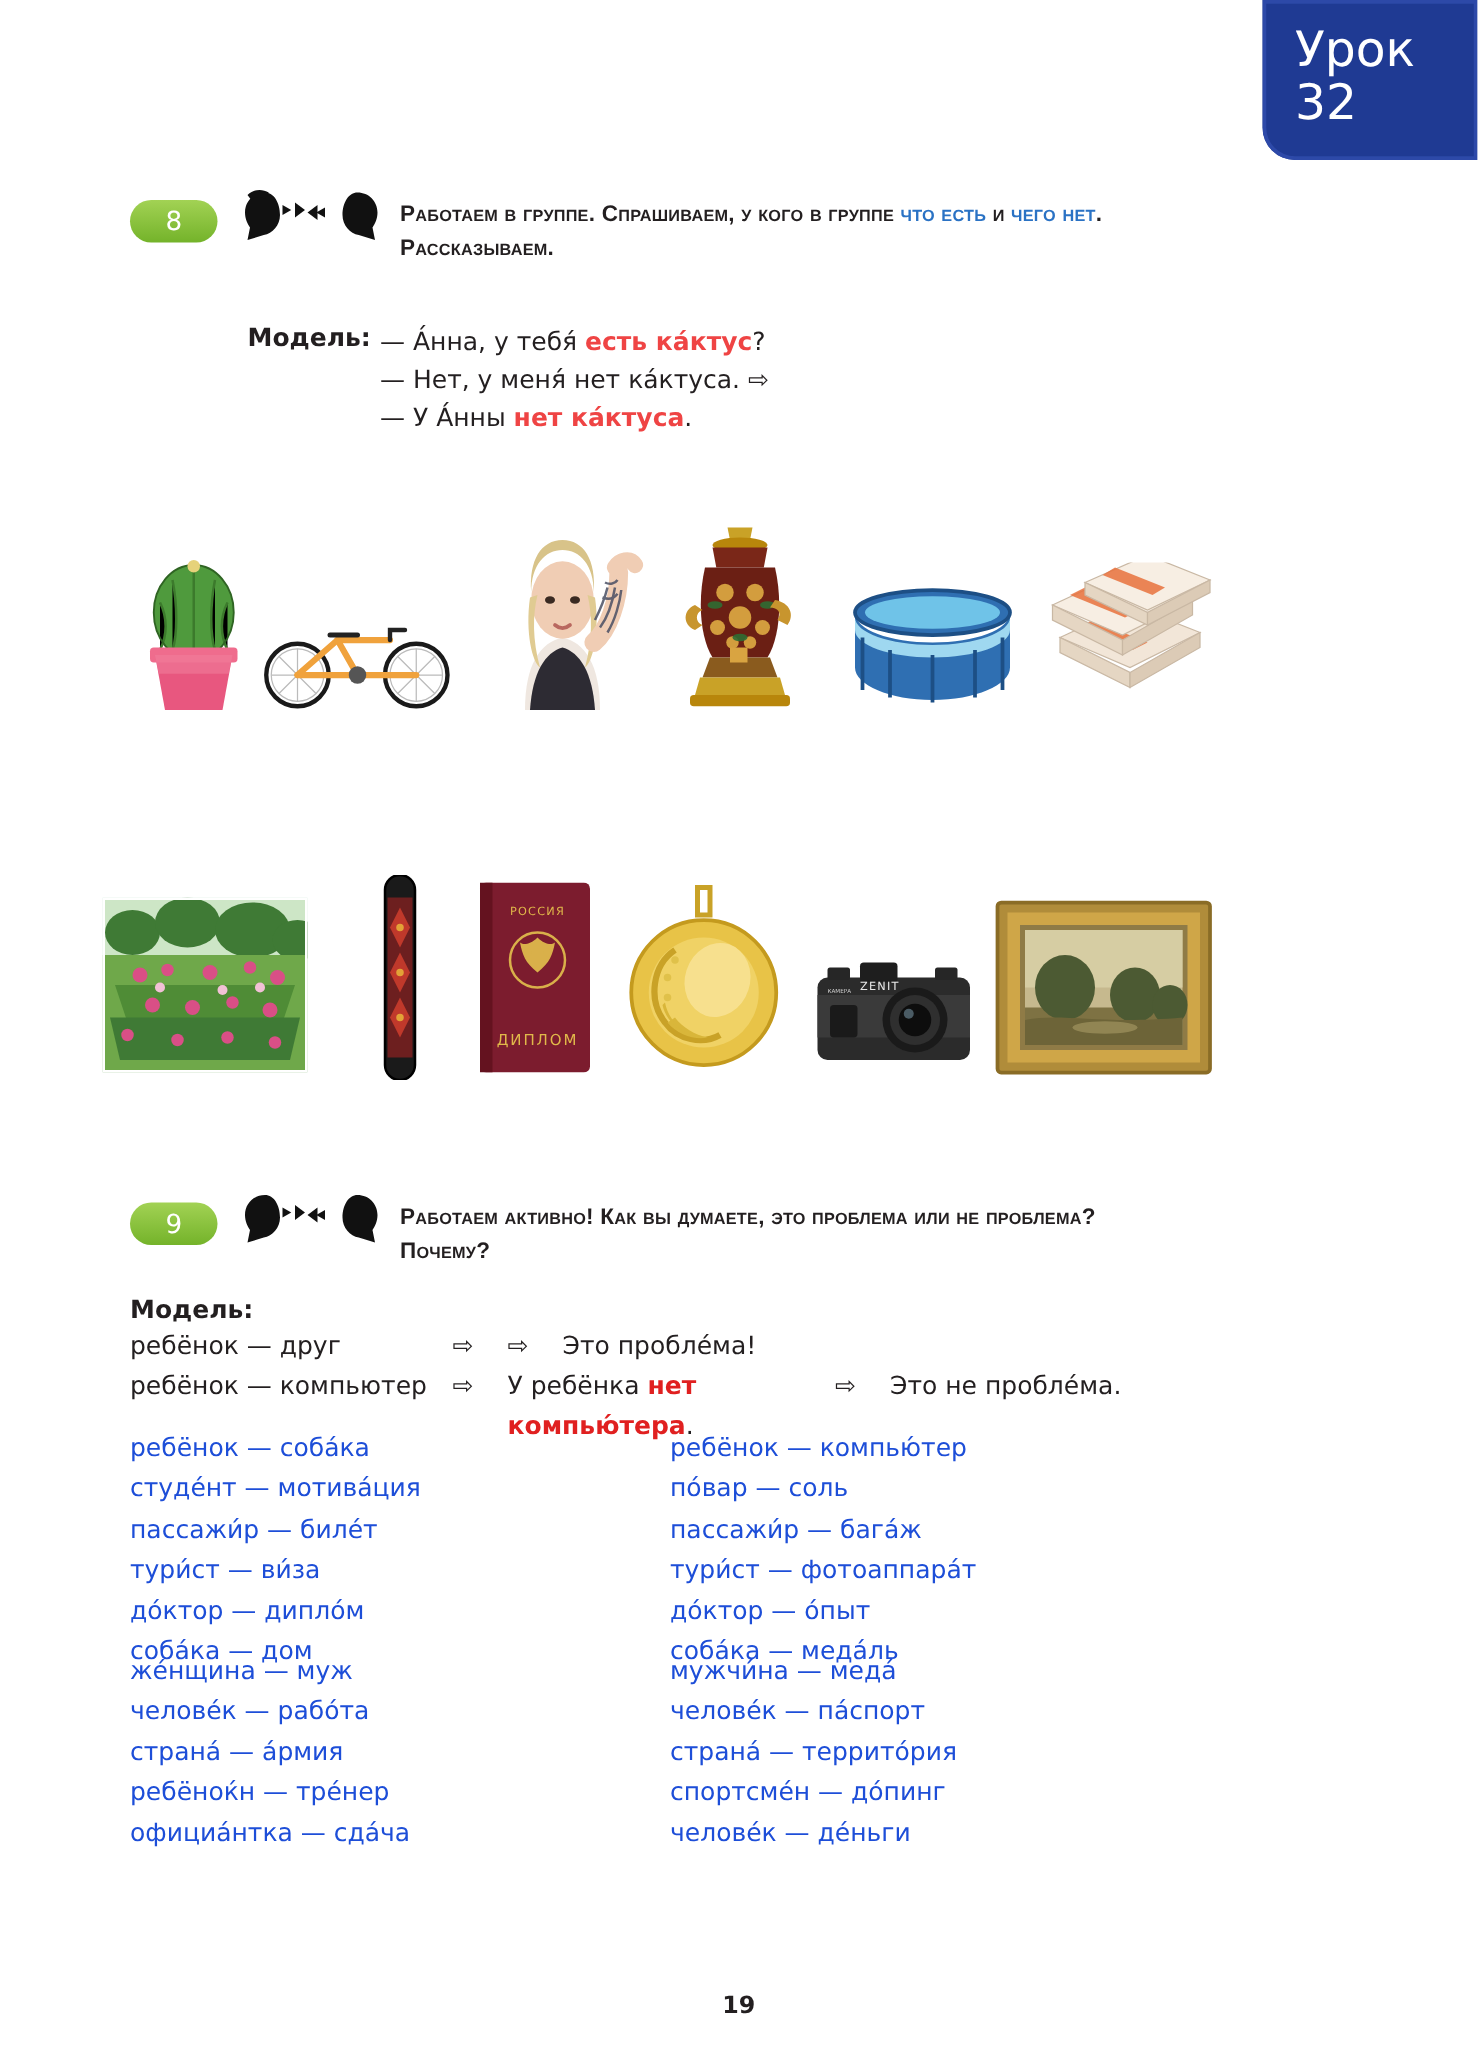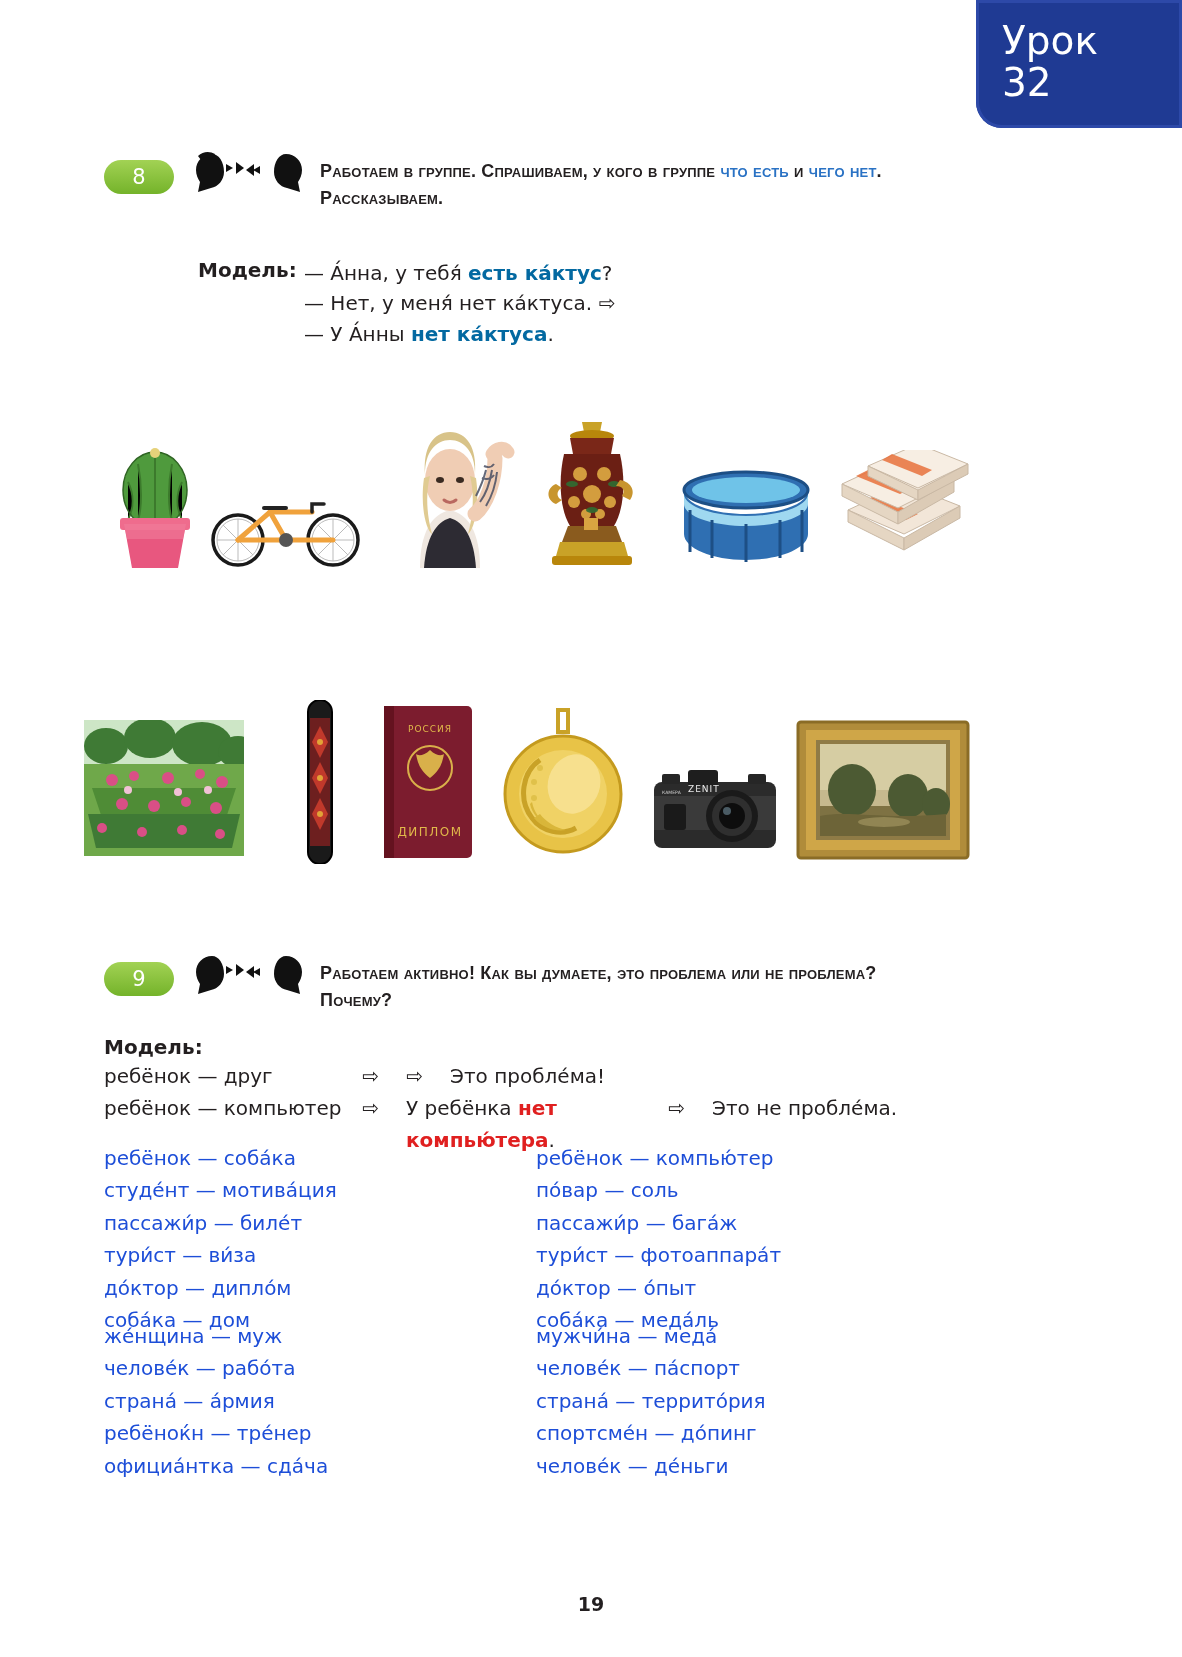--- a/index.html
+++ b/index.html
@@ -14,21 +14,21 @@
     font-family: "DejaVu Sans", sans-serif;
     color: #231f20;
     overflow: hidden;
   }
 
   
   .lesson-tab {
     position: absolute;
     top: 0;
     right: 0;
-    width: 206px;
+    width: 172px;
     height: 128px;
     background: #1f3a93;
     border-bottom-left-radius: 26px;
     border-bottom-right-radius: 0;
     box-shadow: inset 0 0 0 3px #2d49a8;
     color: #ffffff;
   }
   .lesson-tab .lt-inner {
     position: absolute;
     left: 26px;
@@ -85,21 +85,21 @@
     color: #231f20;
     font-family: "DejaVu Sans", sans-serif;
   }
   .model-lines {
     position: absolute;
     font-size: 20px;
     line-height: 1.52;
     font-family: "DejaVu Sans", sans-serif;
     color: #231f20;
   }
-  .model-lines b { color: #0369a1; }
+  .model-lines b { color: #ef4444; }
 
   
   .pic {
     position: absolute;
   }
   .pic svg { display: block; }
 
   
   .m9-label {
     position: absolute;

